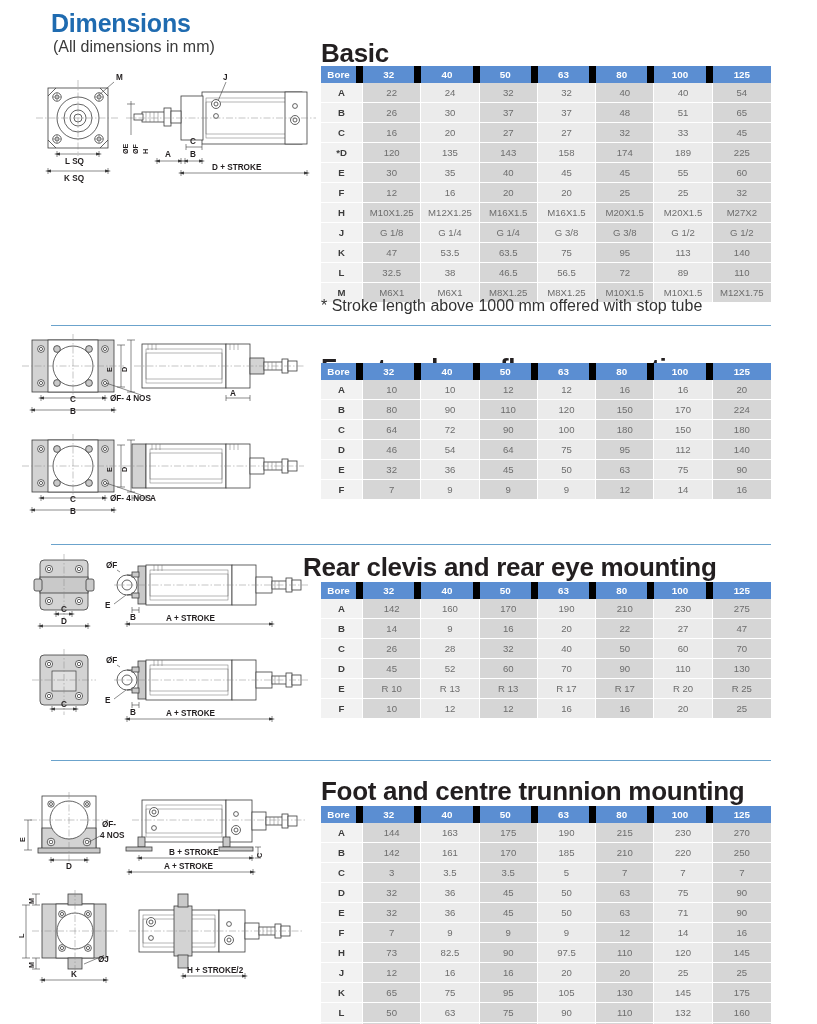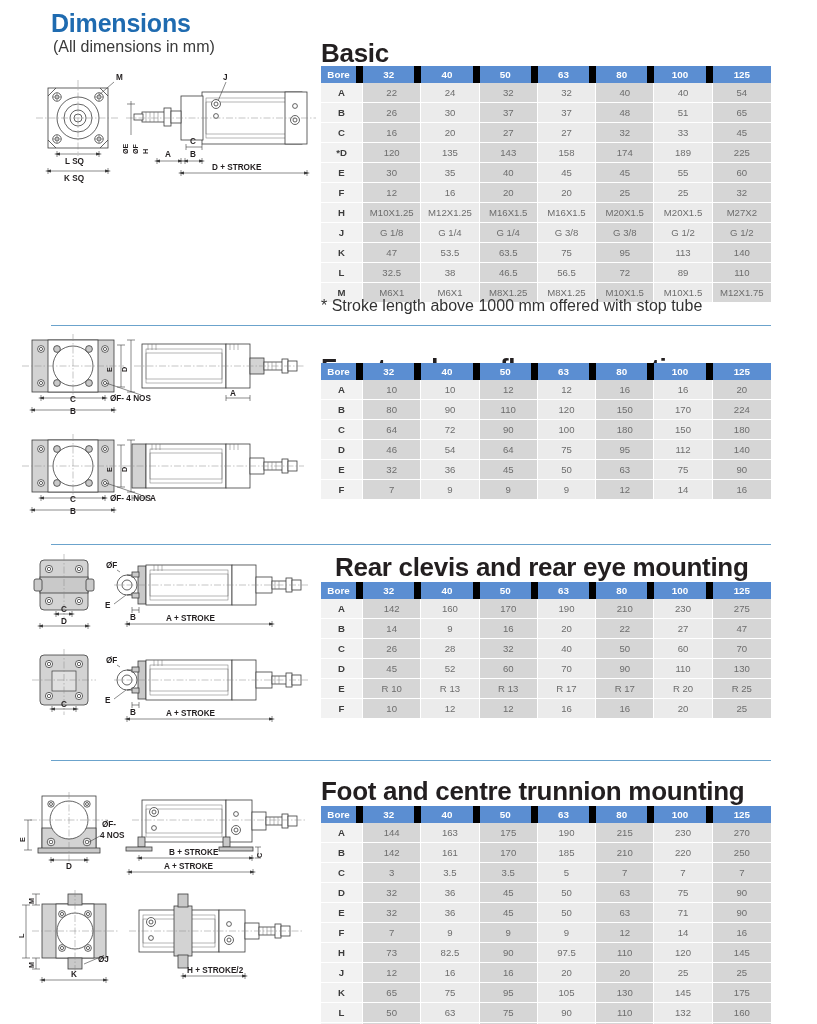--- a/index.html
+++ b/index.html
@@ -475,21 +475,21 @@
           <td class="cl">9</td>
           <td class="cd">12</td>
           <td class="cl">14</td>
           <td class="cd">16</td>
         </tr>
     </tbody>
   </table>
 
   <div class="divider" style="top:544px;"></div>
 
-  <div class="sec-title" style="left:335px;top:552px;">Rear clevis and rear eye mounting</div>
+  <div class="sec-title" style="left:303px;top:552px;">Rear clevis and rear eye mounting</div>
 
   <div class="dwg" style="left:14px;top:552px;">
     <svg width="300" height="185" viewBox="0 0 300 185">
 
       <g>
         <rect x="26" y="8" width="48" height="50" rx="4" class="fillg"></rect>
         <rect x="26" y="25" width="48" height="16" class="fillg2"></rect>
         <rect x="20" y="27" width="8" height="12" rx="2" class="fillg2"></rect>
         <rect x="72" y="27" width="8" height="12" rx="2" class="fillg2"></rect>
         <circle cx="35" cy="17" r="3.6" class="lnf"></circle>

